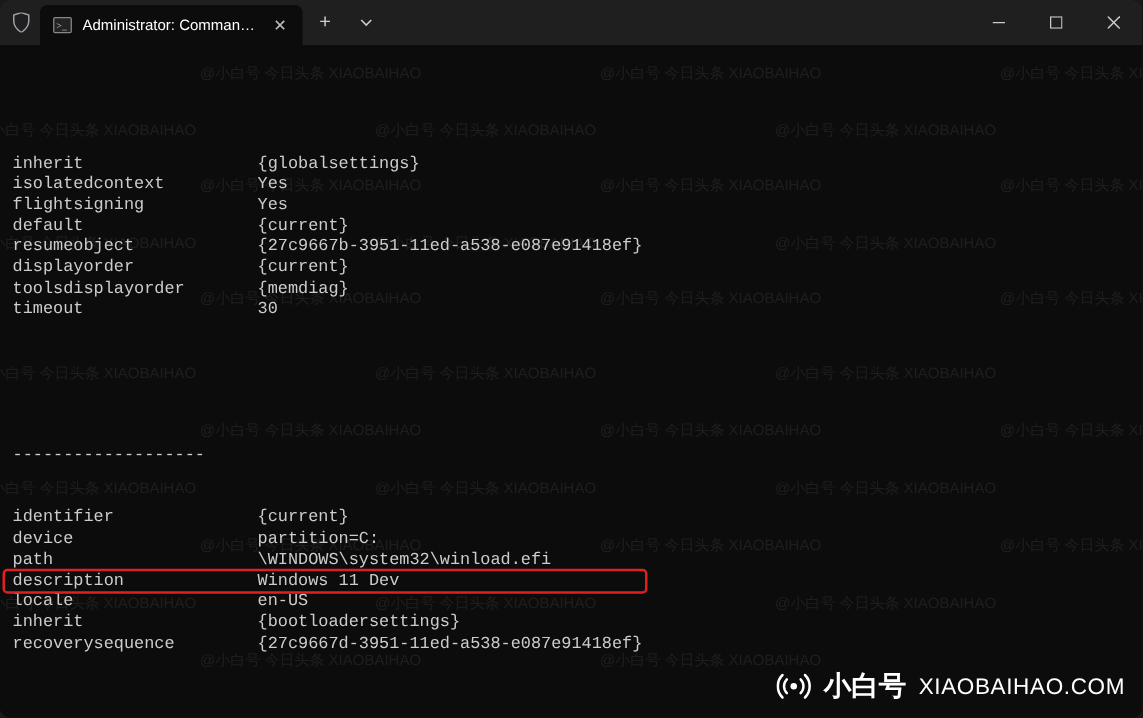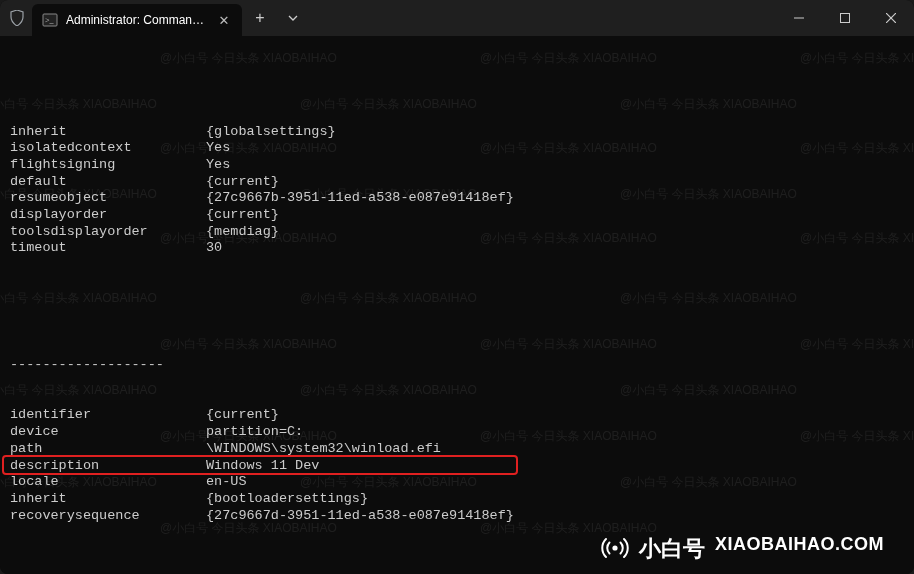--- a/index.html
+++ b/index.html
@@ -27,24 +27,24 @@
   .line .key { width: 196px; display:inline-block; }
   .section { margin-top: 16.7px; }
   .dash { letter-spacing: 0; }
 
   .highlight-box { position:absolute; border: 2px solid #e02020; border-radius: 4px; pointer-events:none; }
 
   
   .watermark-layer { position:absolute; inset:0; pointer-events:none; overflow:hidden; }
   .wm { position:absolute; color: rgba(200,200,200,0.10); font-family: Arial, sans-serif; font-size: 12px; white-space: nowrap; }
 
-  .brand { position:absolute; right: 30px; bottom: 10px; display:flex; align-items:flex-start; gap:10px; font-family: Arial, 'Microsoft YaHei', sans-serif; color:#fff; pointer-events:none; }
+  .brand { position:absolute; right: 14px; bottom: 10px; display:flex; align-items:center; gap:10px; font-family: Arial, 'Microsoft YaHei', sans-serif; color:#fff; pointer-events:none; }
   .brand-icon { width:28px; height:28px; display:flex; align-items:center; justify-content:center; }
   .brand-text1 { font-size: 22px; font-weight: 600; }
-  .brand-text2 { font-size: 18px; font-weight: 700; letter-spacing: 0.5px; }
+  .brand-text2 { font-size: 18px; font-weight: 400; letter-spacing: 0.5px; }
 </style>
 </head>
 <body>
 
 <div class="window">
 
   <div class="titlebar">
     <div class="titlebar-left">
       <span class="shield-icon">
         <svg width="14" height="16" viewBox="0 0 14 16">

